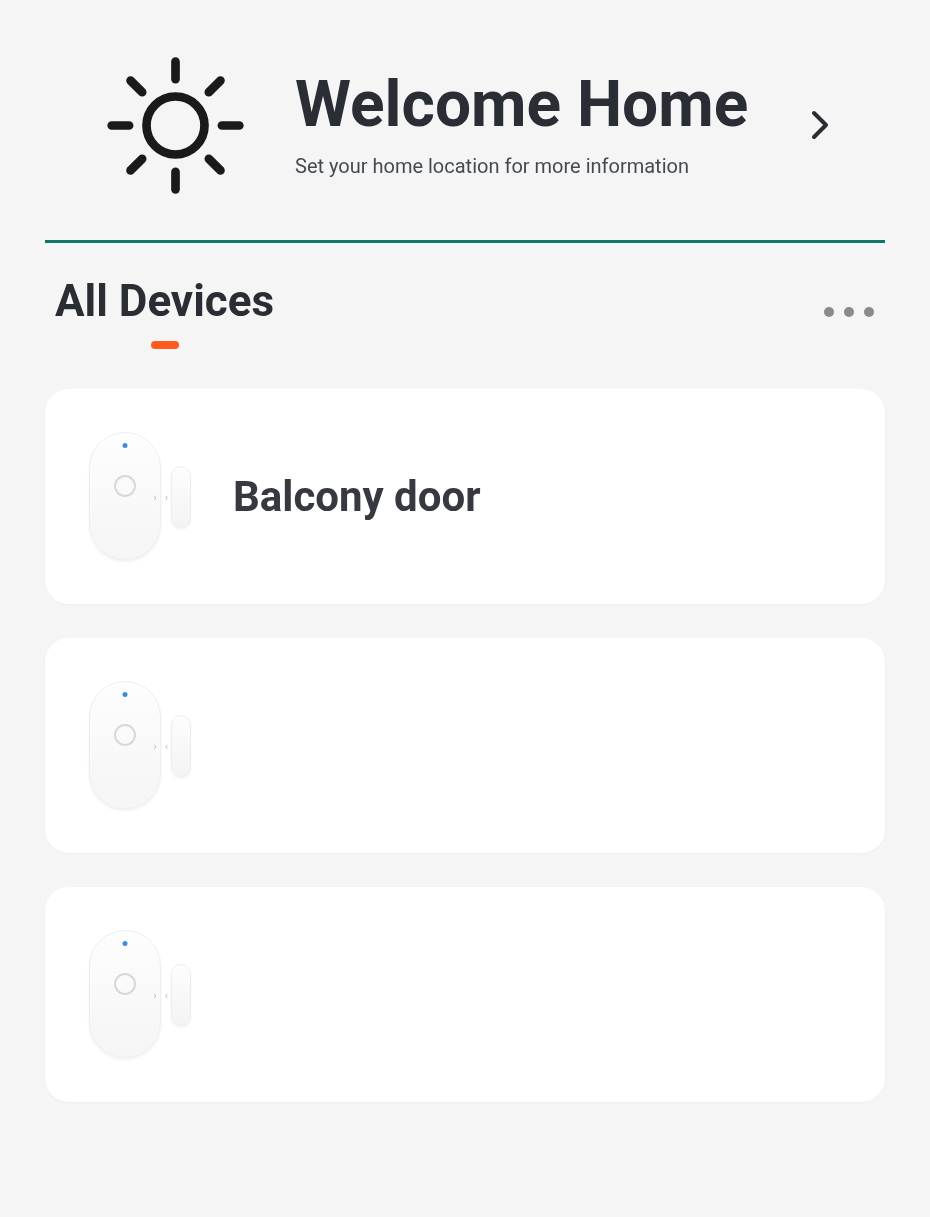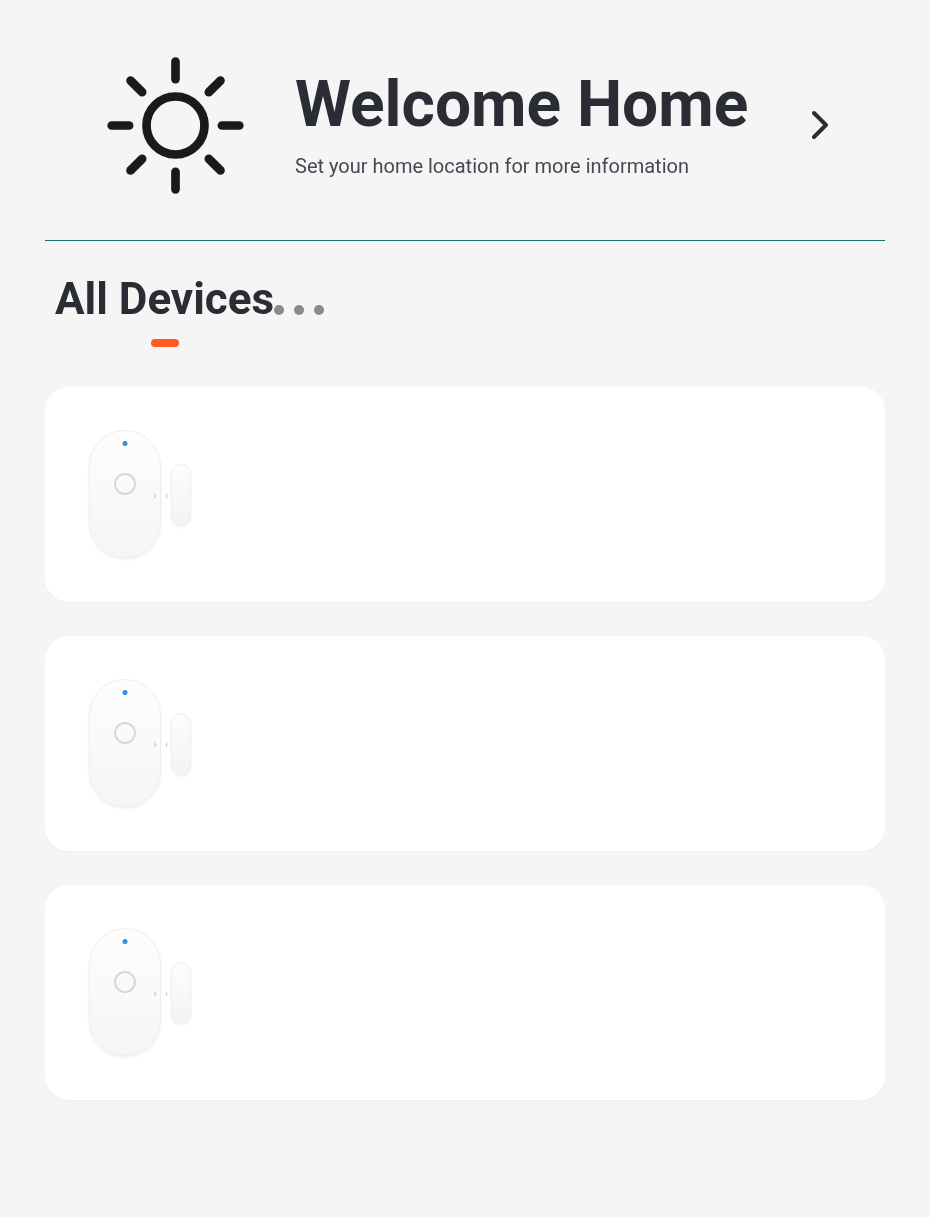--- a/index.html
+++ b/index.html
@@ -11,21 +11,21 @@
       font-family: -apple-system, BlinkMacSystemFont, "Segoe UI", Roboto, Helvetica, Arial, sans-serif;
       background: #f5f5f5;
       width: 930px;
       height: 1217px;
       overflow: hidden;
     }
     .header {
       display: flex;
       align-items: center;
       padding: 50px 45px 40px 55px;
-      border-bottom: 1px solid #0f766e;
+      border-bottom: 3px solid #0f766e;
       margin: 0 45px;
     }
     .header-icon {
       width: 150px;
       height: 150px;
       flex-shrink: 0;
       display: flex;
       align-items: center;
       justify-content: center;
     }
@@ -48,21 +48,21 @@
     }
     .header-chevron {
       width: 40px;
       display: flex;
       align-items: center;
       justify-content: center;
     }
     .tabs-row {
       display: flex;
       align-items: center;
-      justify-content: flex-start;
+      justify-content: space-between;
       padding: 32px 50px 0 55px;
     }
     .tab-active {
       font-size: 44px;
       font-weight: 700;
       color: #2a2d34;
       position: relative;
       padding-bottom: 22px;
     }
     .tab-active::after {
@@ -207,20 +207,21 @@
 
   <div class="device-card">
     <div class="device-icon">
       <div class="sensor-body">
           <div class="sensor-led"></div>
           <div class="sensor-ring"></div>
         </div>
       <div class="sensor-arrows">› ‹</div>
       <div class="sensor-side"></div>
     </div>
+    <div class="device-name">Balcony door</div>
   </div>
 
   <div class="device-card">
     <div class="device-icon">
       <div class="sensor-body">
           <div class="sensor-led"></div>
           <div class="sensor-ring"></div>
         </div>
       <div class="sensor-arrows">› ‹</div>
       <div class="sensor-side"></div>

